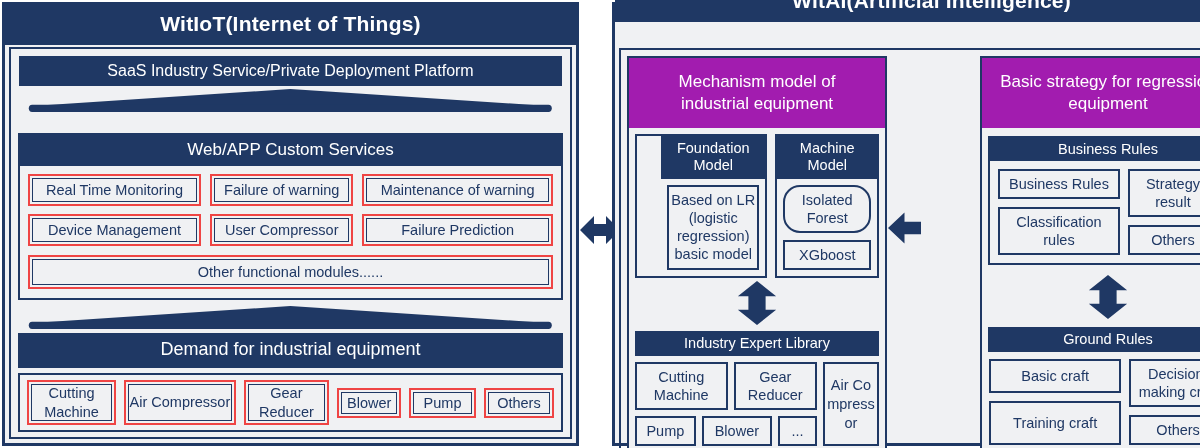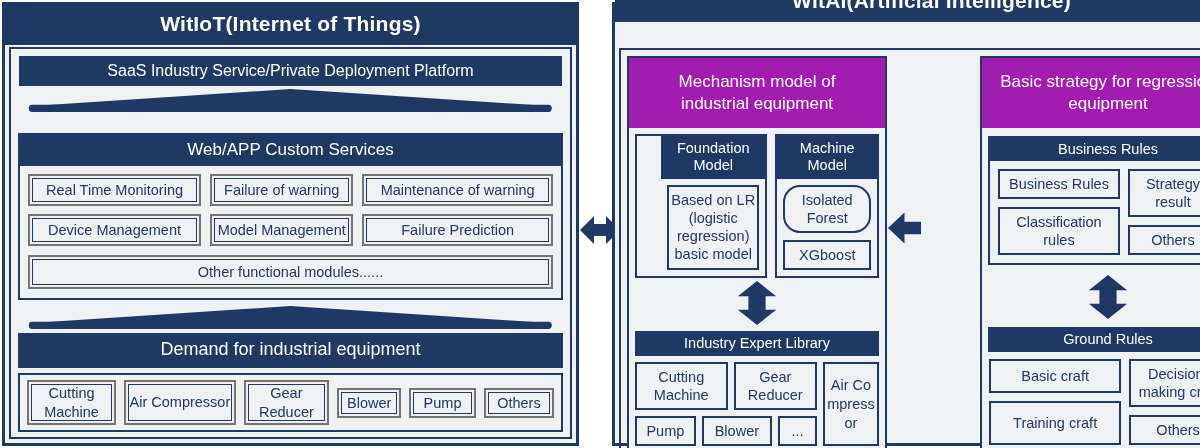--- a/index.html
+++ b/index.html
@@ -17,21 +17,21 @@
   .panel-body { flex:1; border:2px solid #1f3864; margin:2px 4px 4px; position:relative;
     display:flex; flex-direction:column; padding:6px 6px 5px; }
 
   .navy-bar { background:#1f3864; color:#fff; text-align:center; }
   .saas-bar { font-size:16px; padding:6px 0; margin:1px 2px 0; }
   .roof { width:97%; height:25px; margin:3px auto 2px; display:block; flex:none; }
 
   .webapp-box { border:2px solid #1f3864; margin:17px 1px 0; background:#f0f1f3; }
   .webapp-header { font-size:17px; padding:5px 0 6px; }
   .mod-row { display:flex; gap:9px; margin:8px 8px 0; }
-  .dbox { border:2px solid #737373;
+  .dbox { border:2px solid #ef4444;
     box-shadow: inset 0 0 0 2px #f0f1f3, inset 0 0 0 3px #1f3864;
     color:#1f3864; font-size:14.5px; text-align:center;
     display:flex; align-items:center; justify-content:center; padding:6px 2px; }
   .mod1 { flex:1.22; } .mod2 { flex:1.0; } .mod3 { flex:1.35; }
   .other-row { margin:9px 8px 9px; }
   .other-box { width:100%; padding:7px 2px; }
 
   .demand-bar { font-size:18px; padding:6px 0 8px; margin:0 1px; }
   .equip-box { border:2px solid #1f3864; margin:5px 1px 0; flex:1;
     display:flex; align-items:center; gap:8px; padding:5px 7px; }
@@ -101,21 +101,21 @@
 
     <div class="webapp-box">
       <div class="navy-bar webapp-header">Web/APP Custom Services</div>
       <div class="mod-row">
         <div class="dbox mod1">Real Time Monitoring</div>
         <div class="dbox mod2">Failure of warning</div>
         <div class="dbox mod3">Maintenance of warning</div>
       </div>
       <div class="mod-row">
         <div class="dbox mod1">Device Management</div>
-        <div class="dbox mod2">Model Management</div>
+        <div class="dbox mod2">User Compressor</div>
         <div class="dbox mod3">Failure Prediction</div>
       </div>
       <div class="mod-row other-row">
         <div class="dbox other-box">Other functional modules......</div>
       </div>
     </div>
 
     <svg class="roof" style="margin-top:6px;" viewBox="0 0 560 24" preserveAspectRatio="none">
       <polygon class="navy-fill" points="280,0 548,16 12,16"></polygon>
       <rect class="navy-fill" x="4" y="15" width="552" height="7" rx="3.5"></rect>

